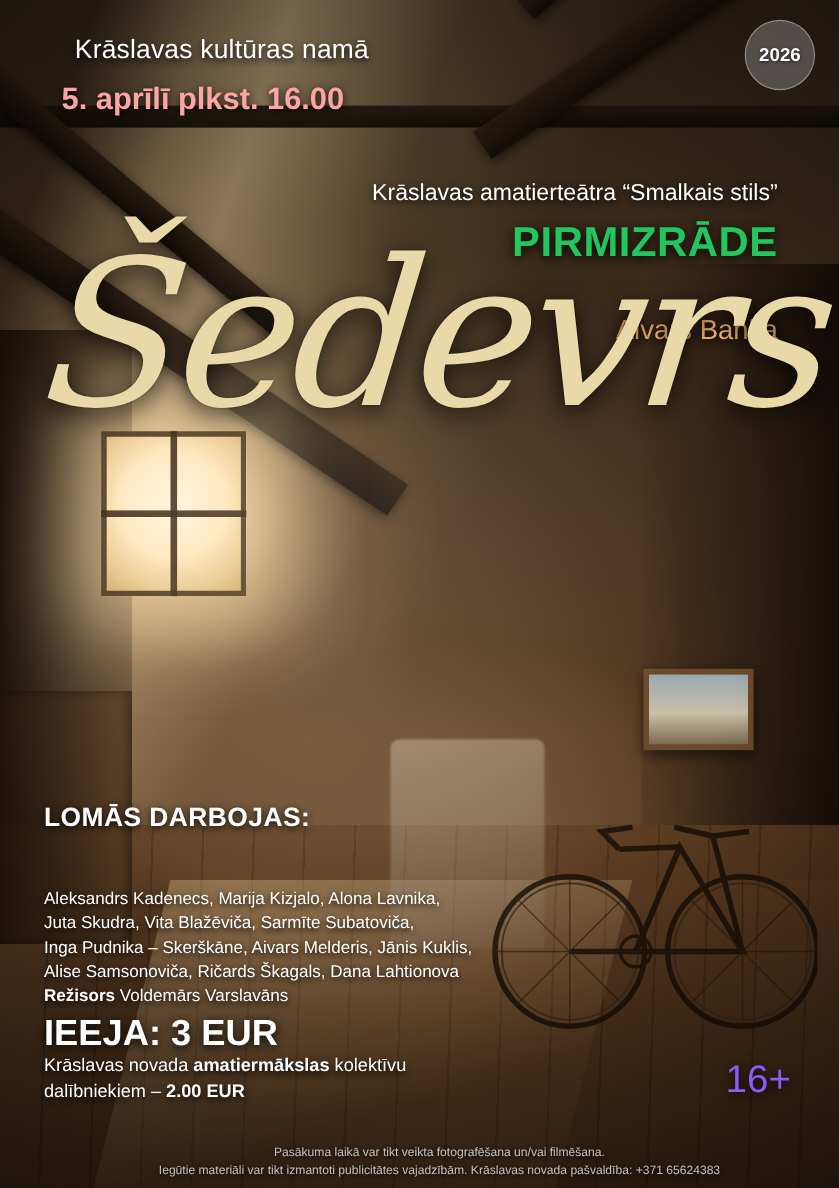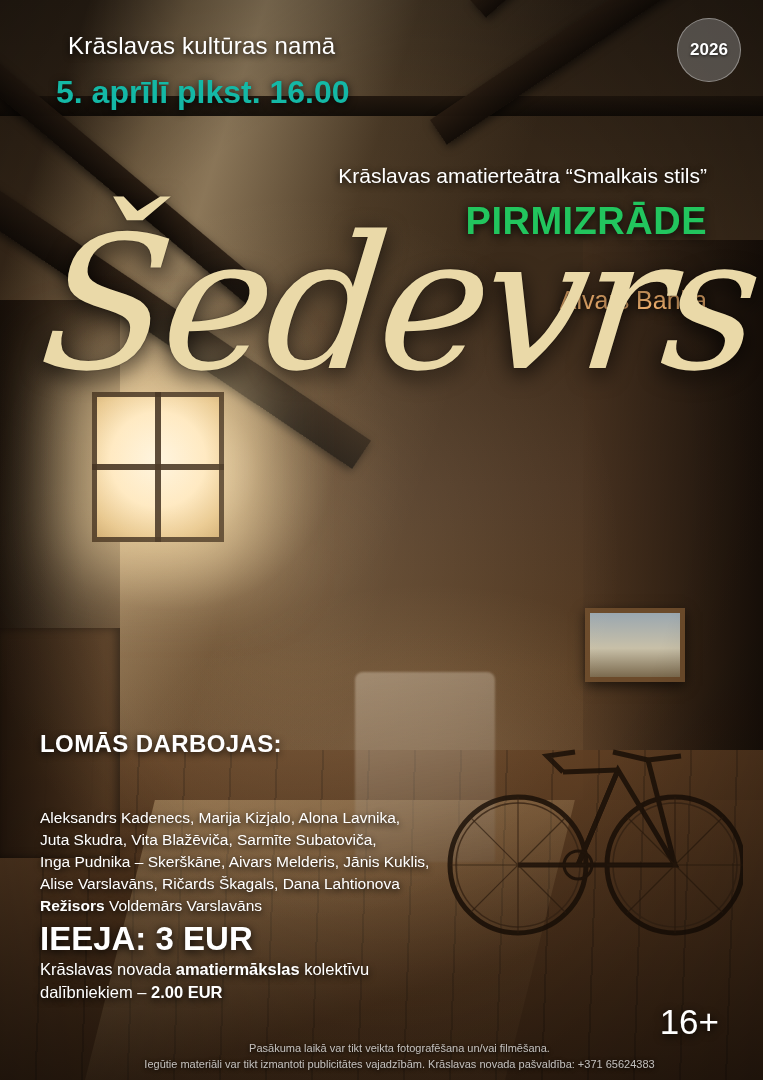--- a/index.html
+++ b/index.html
@@ -120,21 +120,21 @@
   }
 
   .venue {
     position:absolute; left: 56px; top: 32px;
     color:#fff; font-size: 24px; letter-spacing: .2px;
     text-shadow: 0 2px 6px rgba(0,0,0,0.85);
     margin-left: 12px;
   }
   .datetime {
     position:absolute; left: 56px; top: 74px;
-    color:#14b8a6; font-size: 32px; font-weight: bold;
+    color:#fca5a5; font-size: 28px; font-weight: bold;
     text-shadow: 0 2px 8px rgba(0,0,0,0.9);
   }
 
   .theatre {
     position:absolute; right: 56px; top: 164px;
     color:#fff; font-size: 21px; text-align:right;
     text-shadow: 0 2px 7px rgba(0,0,0,0.9);
   }
   .premiere {
     position:absolute; right: 56px; top: 200px;
@@ -182,23 +182,22 @@
   }
   .discount {
     position:absolute; left: 40px; top: 958px; width: 460px;
     color:#fff; font-size: 16.5px; line-height: 23px;
     text-shadow: 0 2px 7px rgba(0,0,0,0.95);
   }
   .discount b { font-weight: bold; }
 
   .age {
     position:absolute; right: 44px; top: 962px;
-    color:#ffffff; font-size: 35px;
+    color:#8b5cf6; font-size: 35px;
     text-shadow: 0 2px 9px rgba(0,0,0,0.9);
-    margin-top: 40px;
   }
 
   .legal {
     position:absolute; left: 0; right: 0; bottom: 8px;
     text-align:center; color: rgba(255,255,255,0.72);
     font-size: 11px; line-height: 16px;
     text-shadow: 0 1px 4px rgba(0,0,0,0.95);
     padding-left: 36px;
   }
 </style>
@@ -258,21 +257,21 @@
     <div class="premiere">PIRMIZRĀDE</div>
     <div class="author">Aivars Banka</div>
 
     <div class="title-script">Šedevrs</div>
 
     <div class="cast-head">LOMĀS DARBOJAS:</div>
     <div class="cast-list">
       <div class="row">Aleksandrs Kadenecs, Marija Kizjalo, Alona Lavnika,</div>
       <div class="row">Juta Skudra, Vita Blažēviča, Sarmīte Subatoviča,</div>
       <div class="row">Inga Pudnika – Skerškāne, Aivars Melderis,  Jānis Kuklis,</div>
-      <div class="row">Alise Varslavāns, Ričards Škagals, Dana Lahtionova</div>
+      <div class="row">Alise Samsonoviča, Ričards Škagals, Dana Lahtionova</div>
       <div class="row">
         <span class="director-label">Režisors</span>
         <span>Voldemārs Varslavāns</span>
       </div>
     </div>
 
     <div class="price">IEEJA: 3 EUR</div>
     <div class="discount">
       <span>Krāslavas novada </span><b>amatiermākslas</b><span> kolektīvu</span><br>
       <span>dalībniekiem – </span><b>2.00 EUR</b>

